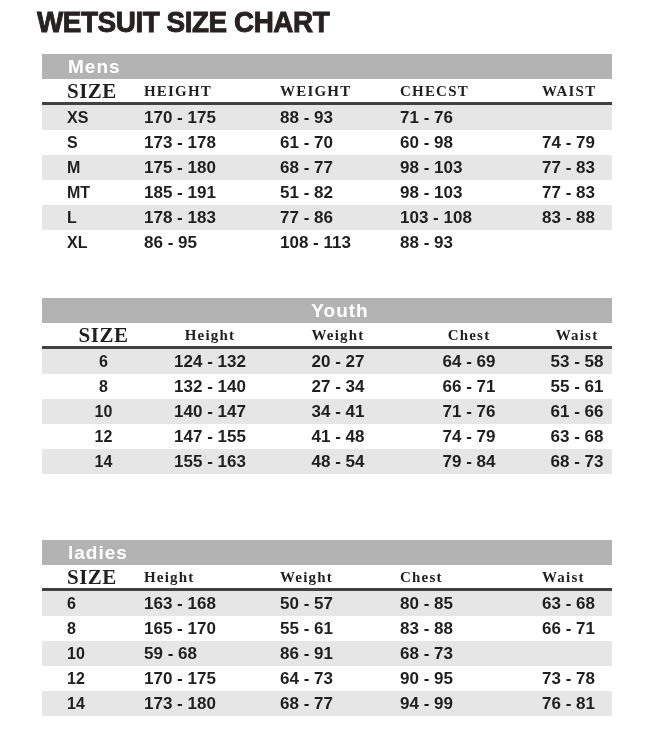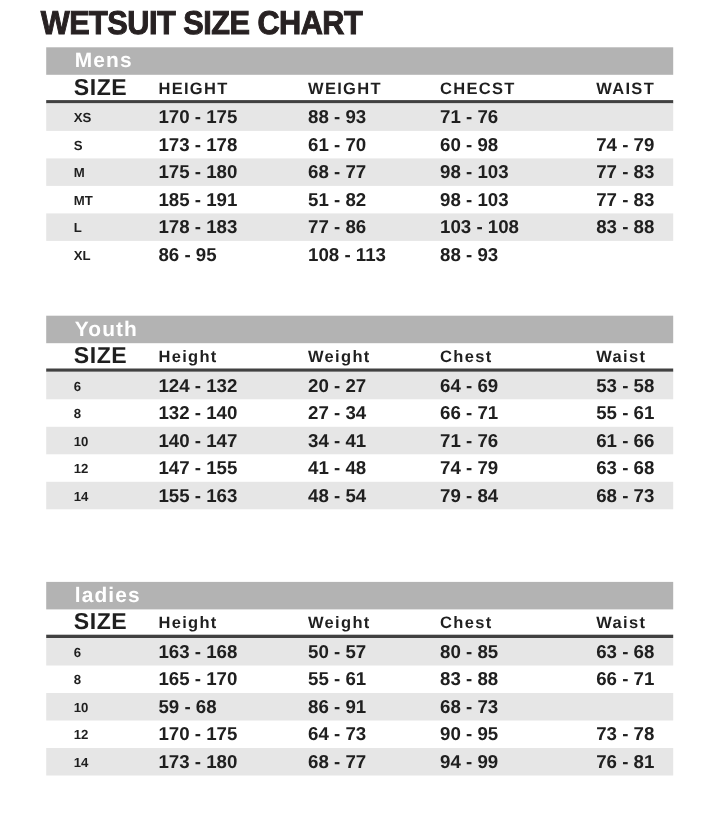--- a/index.html
+++ b/index.html
@@ -20,24 +20,24 @@
     line-height: 30px;
     font-weight: 900;
     letter-spacing: -0.5px;
     color: #272122;
     -webkit-text-stroke: 0.9px #272122;
     transform: scaleX(0.93);
     transform-origin: left center;
     white-space: nowrap;
   }
 
-  .tables { position: absolute; left: 42px; top: 43px; width: 570px; }
+  .tables { position: absolute; left: 42px; top: 54px; width: 570px; }
 
   .section { width: 570px; }
-  .section + .section.gap-youth { margin-top: 43px; }
+  .section + .section.gap-youth { margin-top: 43px; text-align: center; }
   .section + .section.gap-ladies { margin-top: 66px; }
 
   .section-bar {
     height: 25px;
     background: #b3b3b3;
     color: #ffffff;
     font-weight: bold;
     font-size: 19px;
     line-height: 25px;
     padding-left: 26px;
@@ -48,40 +48,41 @@
   .grid-row {
     display: grid;
     grid-template-columns: 98px 136px 120px 142px 74px;
     align-items: center;
     box-sizing: border-box;
   }
 
   .header-row {
     height: 26px;
     border-bottom: 3px solid #414141;
+    font-family: Liberation Serif, serif;
   }
   .header-row .cell {
     font-weight: bold;
     font-size: 15px;
     letter-spacing: 1.2px;
     white-space: nowrap;
   }
   .header-row .cell.size-col {
     font-size: 21px;
     letter-spacing: 0.5px;
   }
 
   .data-row {
     height: 25px;
     font-weight: bold;
     font-size: 17px;
   }
   .data-row.striped { background: #e6e6e6; }
   .data-row .cell { white-space: nowrap; }
-  .data-row .cell.size-col { font-size: 12px; }
+  .data-row .cell.size-col { font-size: 16px; }
 
   .cell { padding-left: 4px; }
   .cell.size-col { padding-left: 25px; }
 </style>
 </head>
 <body>
 
 <div class="page">
   <h1 class="page-title">WETSUIT SIZE CHART</h1>
   <div class="tables">

